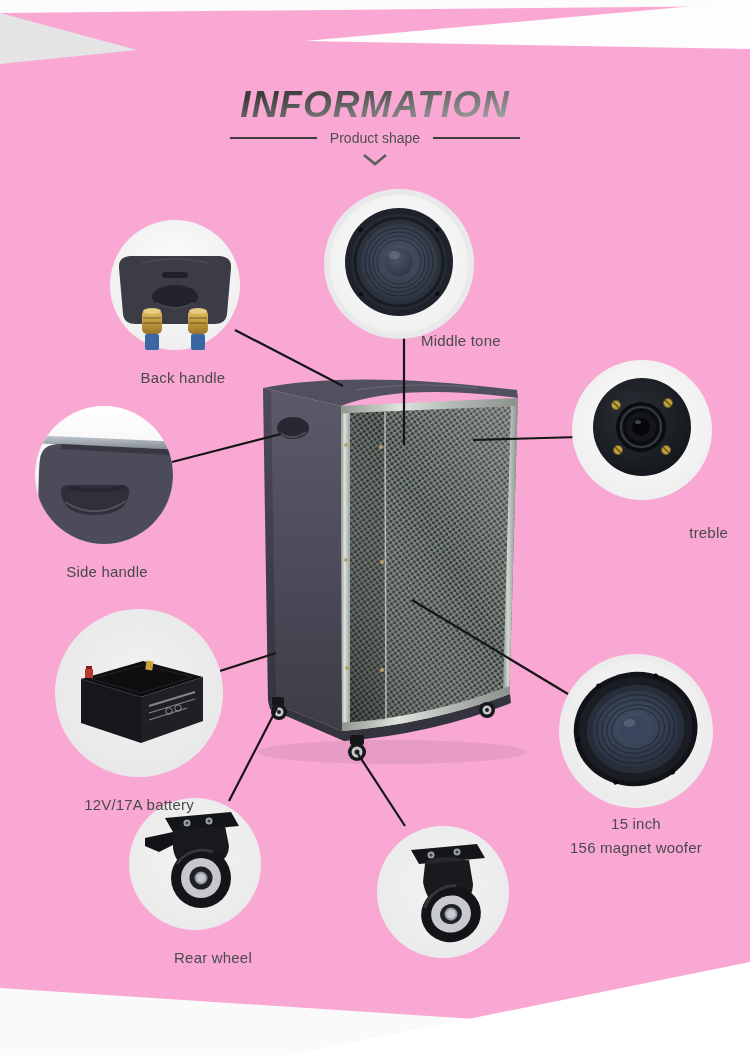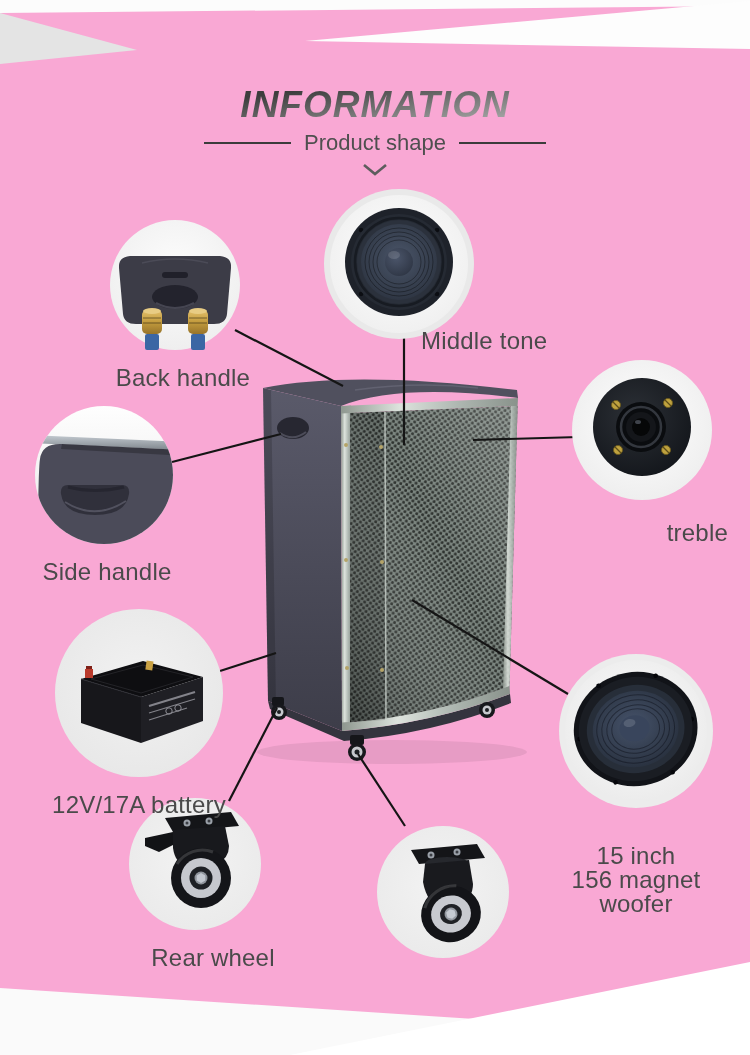--- a/index.html
+++ b/index.html
@@ -12,26 +12,26 @@
   .diagram { position:absolute; left:0; top:0; z-index:1; }
   .header { position:absolute; left:0; top:84px; width:100%; text-align:center; z-index:2; }
   .title {
     display:inline-block;
     font-size:37px; font-weight:bold; font-style:italic; letter-spacing:1px;
     background:linear-gradient(172deg,#3d3d3d 18%, #7c7c7c 62%, #ababab 95%);
     -webkit-background-clip:text; background-clip:text; color:transparent;
   }
   .subtitle-row { margin-top:4px; display:flex; align-items:center; justify-content:center; gap:13px; }
   .rule { width:87px; height:2px; background:#3c3c3c; }
-  .subtitle { font-size:22px; color:#4f4f4f; }
+  .subtitle { font-size:14px; color:#4f4f4f; }
   .chevron { margin-top:7px; }
   .callout { position:absolute; z-index:2; }
   .callout svg { display:block; overflow:visible; }
   .lbl {
-    position:absolute; z-index:3; font-size:24px; color:#4a4a4a;
+    position:absolute; z-index:3; font-size:15px; color:#4a4a4a;
     text-align:center; line-height:24px; letter-spacing:0.2px;
   }
   .lbl-left { text-align:left; }
 </style>
 </head>
 <body>
 
 <div class="page">
 
   <svg class="decor" width="750" height="1055" viewBox="0 0 750 1055">
@@ -382,18 +382,18 @@
       </g>
     </svg>
   </div>
 
   <div class="lbl" style="left:100px; top:366px; width:166px;">Back handle</div>
   <div class="lbl lbl-left" style="left:421px; top:329px; width:140px;">Middle tone</div>
   <div class="lbl" style="left:562px; top:521px; width:166px;text-align:right;">treble</div>
   <div class="lbl" style="left:24px; top:560px; width:166px;">Side handle</div>
   <div class="lbl" style="left:39px; top:793px; width:200px;">12V/17A battery</div>
   <div class="lbl" style="left:546px; top:812px; width:180px;">
-    <span style="display:block;margin-top:32px;">15 inch</span>
+    <span style="display:block;">15 inch</span>
     <span style="display:block;">156 magnet woofer</span>
   </div>
   <div class="lbl" style="left:130px; top:946px; width:166px;">Rear wheel</div>
 
 </div>
 
 </body></html>

